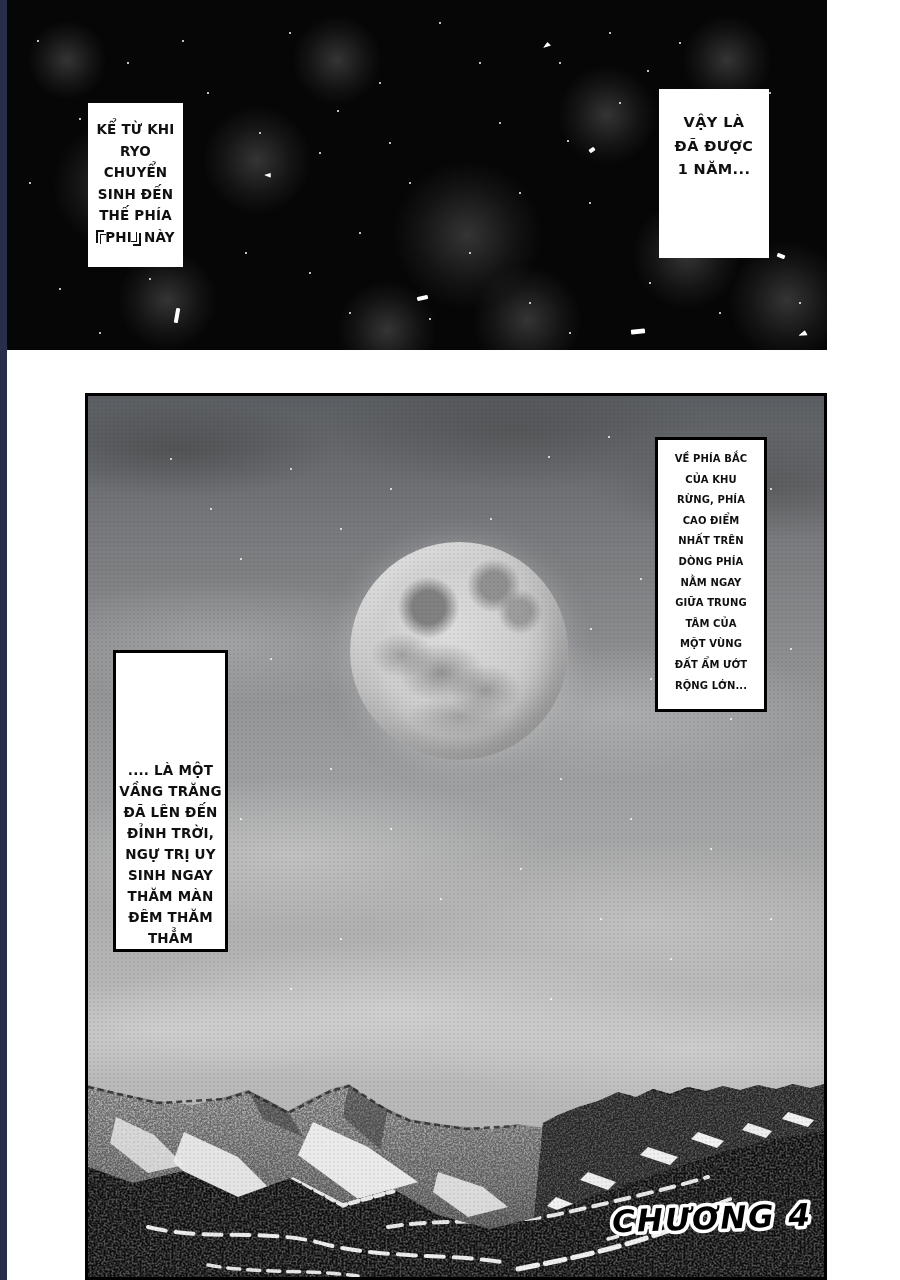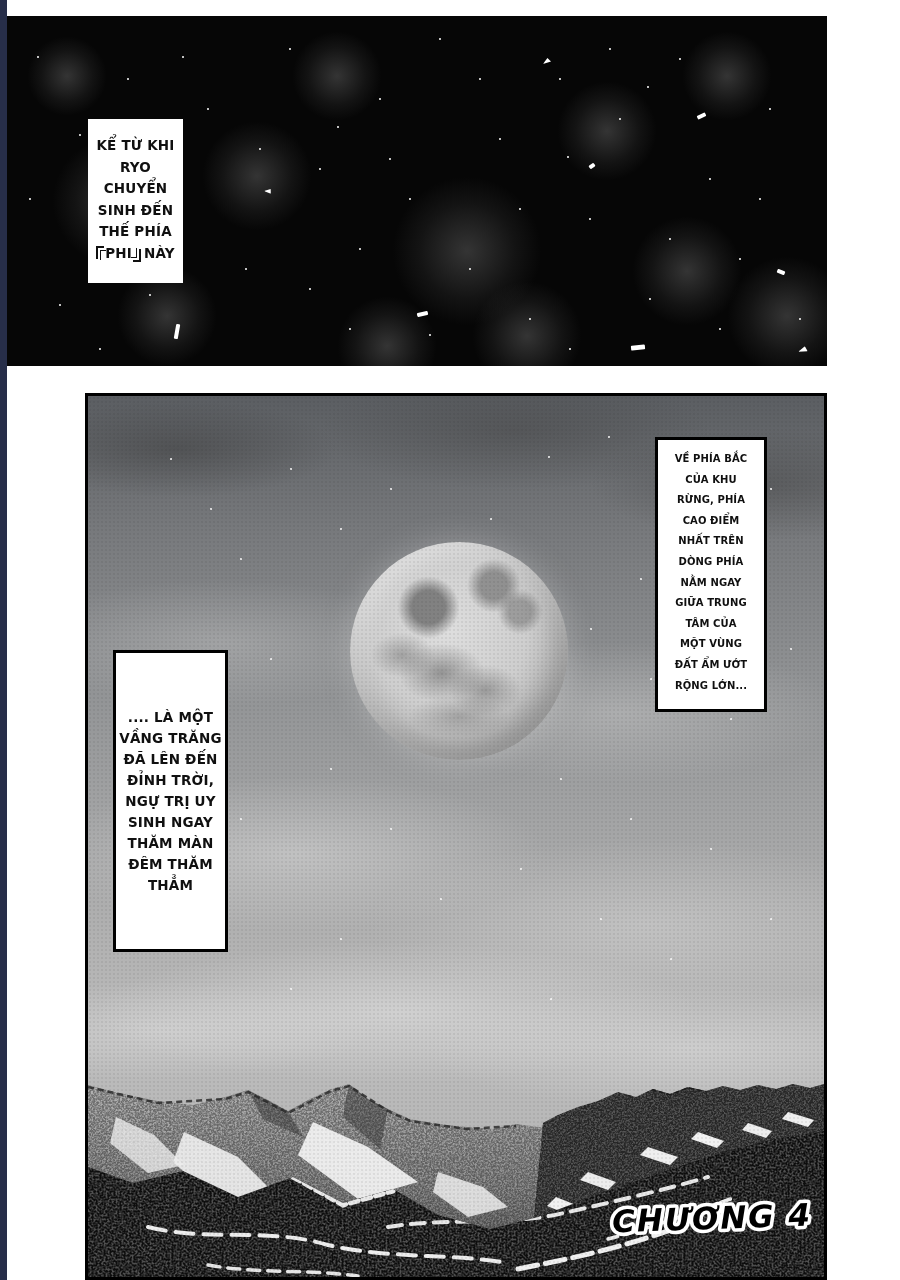--- a/index.html
+++ b/index.html
@@ -6,21 +6,21 @@
   html,body { background:#e8e8e8; }
   .page {
     position:relative; width:900px; height:1280px; background:#ffffff;
     overflow:hidden; font-family:"DejaVu Sans", sans-serif;
   }
   .spine { position:absolute; left:0; top:0; width:7px; height:1280px; background:#272e49; }
 
   
   .panel-top {
     position:absolute; left:7px; top:0; width:820px; height:350px;
-    background:#060606; overflow:hidden;margin-top:16px;
+    background:#060606; overflow:hidden;
   }
   .glow {
     position:absolute; border-radius:50%;
     background:radial-gradient(circle, rgba(150,150,150,.32) 0%, rgba(90,90,90,.16) 45%, rgba(0,0,0,0) 70%);
   }
   .dots { position:absolute; inset:0; }
   .dots::before {
     content:""; position:absolute; left:-10px; top:-10px; width:2px; height:2px;
     background:#fff; border-radius:50%;
     box-shadow:
@@ -107,21 +107,21 @@
       712px 262px #fdfdfd, 402px 352px #fdfdfd, 482px 392px #fdfdfd, 252px 382px #fdfdfd,
       552px 432px #fdfdfd, 312px 442px #fdfdfd, 632px 462px #fdfdfd, 162px 432px #fdfdfd,
       442px 482px #fdfdfd, 522px 532px #fdfdfd, 362px 512px #fdfdfd, 592px 572px #fdfdfd,
       262px 552px #fdfdfd, 692px 532px #fdfdfd, 212px 602px #fdfdfd, 472px 612px #fdfdfd;
   }
   .mountains { position:absolute; left:0; bottom:0; width:736px; height:200px; }
 
   .cap-mr { left:567px; top:41px; width:112px; height:275px; border:3px solid #000; padding-top:9px; }
   .cap-mr .cl { font-size:10px; line-height:20.6px; letter-spacing:.1px; }
   .cap-ml { left:25px; top:254px; width:115px; height:302px; border:3px solid #000;
-            display:flex; flex-direction:column; justify-content:center; }
+            display:flex; flex-direction:column; justify-content:flex-end; }
   .cap-ml .cl { font-size:13.5px; line-height:21px; letter-spacing:.2px; }
 
   .chapter-svg { position:absolute; left:489px; top:791px; transform:rotate(-2deg); }
   .chapter-text {
     font-family:"DejaVu Sans", sans-serif; font-style:italic; font-weight:bold; font-size:31px;
     letter-spacing:2px; fill:#000; stroke:#fff; stroke-width:7px;
     paint-order:stroke; stroke-linejoin:round;
   }
 </style>
 </head>
@@ -159,20 +159,25 @@
 
     <div class="caption cap-tl">
       <div class="cl">KỂ TỪ KHI</div>
       <div class="cl">RYO</div>
       <div class="cl">CHUYỂN</div>
       <div class="cl">SINH ĐẾN</div>
       <div class="cl">THẾ PHÍA</div>
       <div class="cl"><span class="cbr cbr-o"></span><span>PHI</span><span class="cbr cbr-c"></span><span>NÀY</span></div>
     </div>
 
+    <div class="caption cap-tr">
+      <div class="cl">VẬY LÀ</div>
+      <div class="cl">ĐÃ ĐƯỢC</div>
+      <div class="cl">1 NĂM...</div>
+    </div>
   </section>
 
   <section class="panel-main">
     <div class="clouds"></div>
     <div class="sky-dots"></div>
     <div class="moon"></div>
 
     <svg class="mountains" viewBox="0 0 736 200" preserveAspectRatio="none">
       <defs>
         <linearGradient id="gradRock" x1="0" y1="0" x2="0" y2="1">

